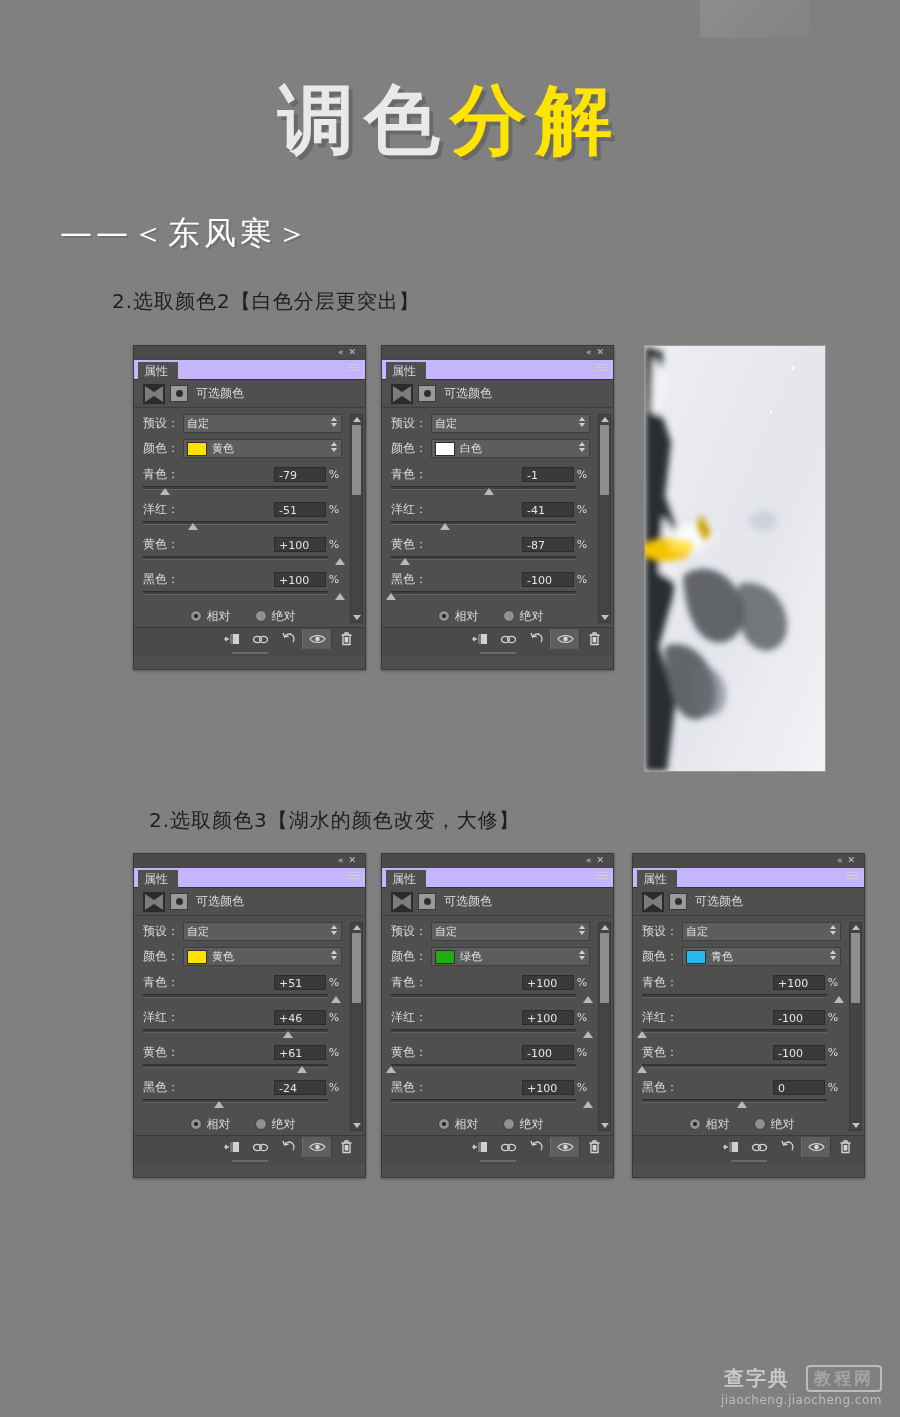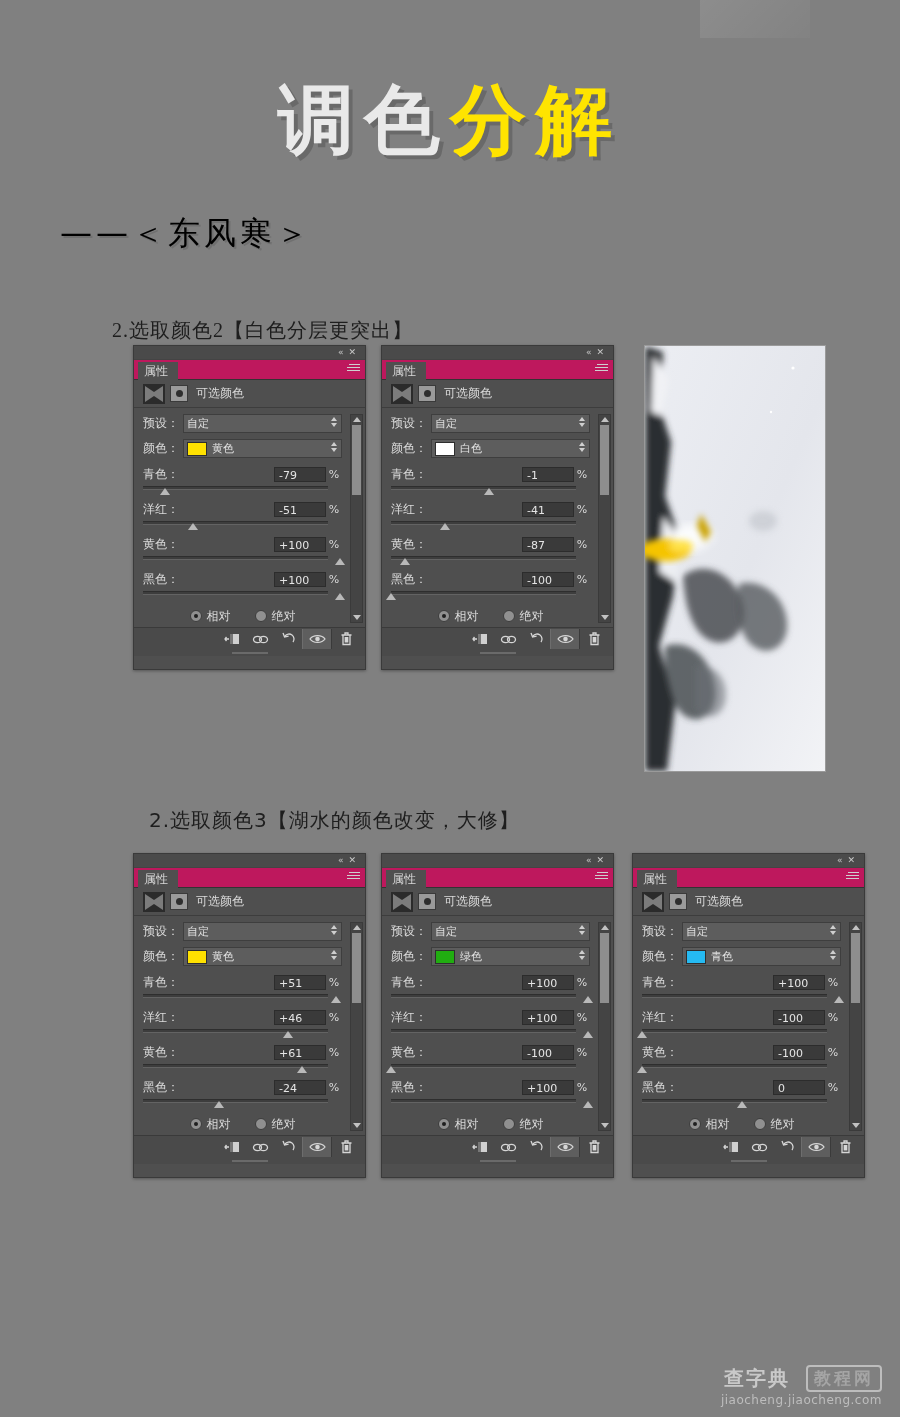--- a/index.html
+++ b/index.html
@@ -9,34 +9,34 @@
     font-family:"DejaVu Sans","Liberation Sans",sans-serif;
   }
   .topsmudge{position:absolute;left:700px;top:0;width:110px;height:38px;
     background:linear-gradient(135deg,rgba(255,255,255,.10),rgba(255,255,255,.02));}
 
   
   .title{position:absolute;left:0;top:82px;width:900px;text-align:center;
     font-size:76px;font-weight:bold;letter-spacing:10px;line-height:1;}
   .title .t-white{color:#e9e9e9;text-shadow:4px 4px 0 rgba(0,0,0,.18);}
   .title .t-yellow{color:#ffe400;text-shadow:4px 4px 0 rgba(0,0,0,.18);}
-  .subtitle{position:absolute;left:60px;top:212px;font-size:32px;color:#000000;
+  .subtitle{position:absolute;left:60px;top:212px;font-size:32px;color:#ffffff;
     letter-spacing:4px;text-shadow:2px 2px 0 rgba(0,0,0,.12);}
 
   .section-head{position:absolute;font-size:20px;color:#1e1e1e;letter-spacing:1px;}
-  #sec1{left:112px;top:317px;font-family:Liberation Serif, serif;}
+  #sec1{left:112px;top:288px;}
   #sec2{left:112px;top:807px;margin-left:37px;}
 
   
   .ps-panel{position:absolute;background:#4f4f4f;border:1px solid #3a3a3a;
     box-shadow:0 1px 3px rgba(0,0,0,.35);box-sizing:border-box;
     font-size:11px;color:#d6d6d6;}
   .ps-topbar{height:13px;background:#4a4a4a;position:relative;border-bottom:1px solid #444;}
   .ps-topbar .tb-icons{position:absolute;right:4px;top:1px;font-size:9px;color:#c9c9c9;letter-spacing:5px;}
-  .ps-tabbar{height:19px;background:#be185d;position:relative;border-bottom:1px solid #333;}
+  .ps-tabbar{height:19px;background:#c4b5fd;position:relative;border-bottom:1px solid #333;}
   .ps-tabbar .tab{position:absolute;left:4px;top:2px;background:#4f4f4f;
     padding:1px 10px 2px 6px;font-size:12px;color:#d9d9d9;}
   .ps-tabbar .menu-ic{position:absolute;right:5px;top:4px;width:13px;height:9px;}
   .ps-tabbar .menu-ic i{display:block;height:1px;background:#cfcfcf;margin-bottom:2px;}
   .ps-tabbar .menu-ic i:nth-child(1){width:11px;margin-left:2px;}
   .ps-tabbar .menu-ic i:nth-child(2){width:13px;}
   .ps-tabbar .menu-ic i:nth-child(3){width:13px;}
 
   .ps-header{height:27px;background:#4f4f4f;display:flex;align-items:center;
     padding-left:9px;border-bottom:1px solid #3d3d3d;}

